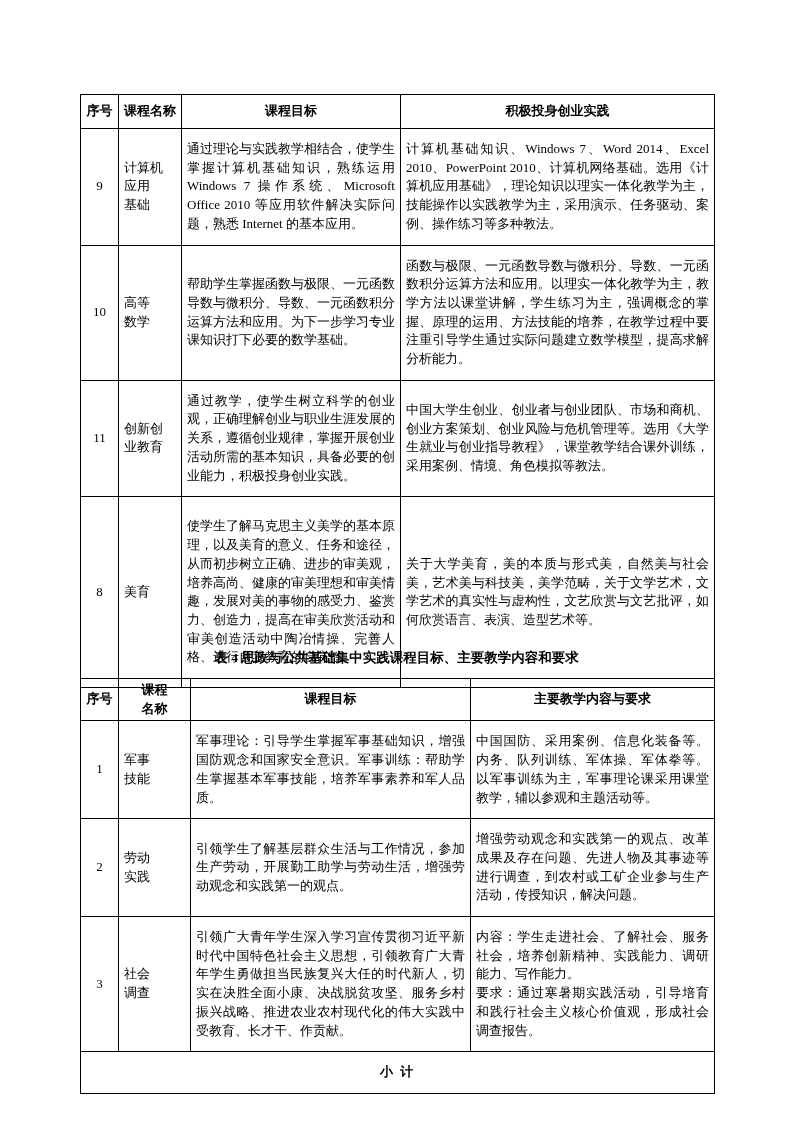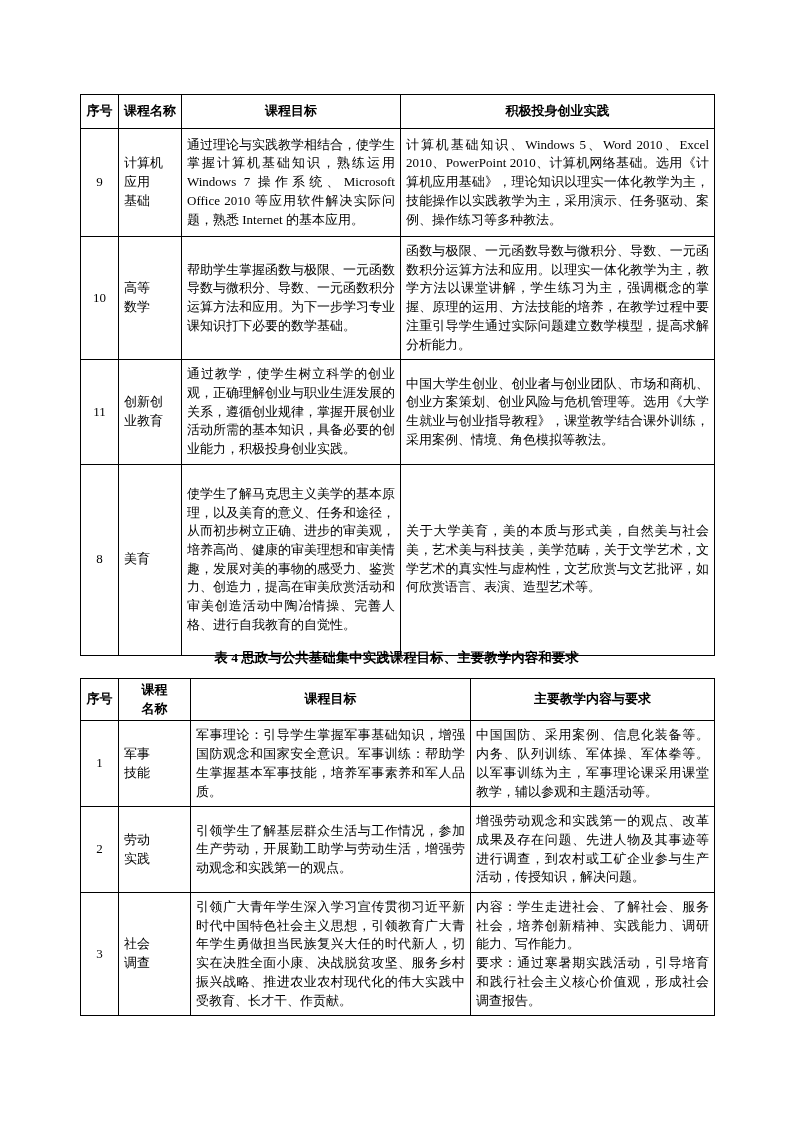--- a/index.html
+++ b/index.html
@@ -25,21 +25,21 @@
     table-layout: fixed;
   }
   table.t1 { top: 86px; }
   table.t2 { top: 670px; }
   table.doc-table th,
   table.doc-table td {
     border: 1px solid #000000;
     font-size: 13px;
     line-height: 18.7px;
     vertical-align: middle;
-    padding: 5px 5px;
+    padding: 11px 5px;
     box-sizing: border-box;
     word-break: break-word;
   }
   table.doc-table th {
     font-weight: bold;
     text-align: center;
     white-space: pre-line;
     padding: 2px 2px;
   }
   td.c-no {
@@ -100,21 +100,21 @@
         <th>积极投身创业实践</th>
       </tr>
     </thead>
     <tbody>
       <tr class="r0">
         <td class="c-no">9</td>
         <td class="c-name">计算机
 应用
 基础</td>
         <td class="c-obj">通过理论与实践教学相结合，使学生掌握计算机基础知识，熟练运用 Windows 7 操作系统、Microsoft Office 2010 等应用软件解决实际问题，熟悉 Internet 的基本应用。</td>
-        <td class="c-content">计算机基础知识、Windows 5、Word 2010、Excel 2010、PowerPoint 2010、计算机网络基础。选用《计算机应用基础》，理论知识以理实一体化教学为主，技能操作以实践教学为主，采用演示、任务驱动、案例、操作练习等多种教法。</td>
+        <td class="c-content">计算机基础知识、Windows 7、Word 2014、Excel 2010、PowerPoint 2010、计算机网络基础。选用《计算机应用基础》，理论知识以理实一体化教学为主，技能操作以实践教学为主，采用演示、任务驱动、案例、操作练习等多种教法。</td>
       </tr>
       <tr class="r1">
         <td class="c-no">10</td>
         <td class="c-name">高等
 数学</td>
         <td class="c-obj">帮助学生掌握函数与极限、一元函数导数与微积分、导数、一元函数积分运算方法和应用。为下一步学习专业课知识打下必要的数学基础。</td>
         <td class="c-content">函数与极限、一元函数导数与微积分、导数、一元函数积分运算方法和应用。以理实一体化教学为主，教学方法以课堂讲解，学生练习为主，强调概念的掌握、原理的运用、方法技能的培养，在教学过程中要注重引导学生通过实际问题建立数学模型，提高求解分析能力。</td>
       </tr>
       <tr class="r2">
         <td class="c-no">11</td>
@@ -166,16 +166,19 @@
         <td class="c-content">增强劳动观念和实践第一的观点、改革成果及存在问题、先进人物及其事迹等进行调查，到农村或工矿企业参与生产活动，传授知识，解决问题。</td>
       </tr>
       <tr class="r2">
         <td class="c-no">3</td>
         <td class="c-name">社会
 调查</td>
         <td class="c-obj">引领广大青年学生深入学习宣传贯彻习近平新时代中国特色社会主义思想，引领教育广大青年学生勇做担当民族复兴大任的时代新人，切实在决胜全面小康、决战脱贫攻坚、服务乡村振兴战略、推进农业农村现代化的伟大实践中受教育、长才干、作贡献。</td>
         <td class="c-content" style="white-space: pre-line">内容：学生走进社会、了解社会、服务社会，培养创新精神、实践能力、调研能力、写作能力。
 要求：通过寒暑期实践活动，引导培育和践行社会主义核心价值观，形成社会调查报告。</td>
       </tr>
+      <tr class="ftr">
+        <td class="c-footer" colspan="4">小  计</td>
+      </tr>
     </tbody>
   </table>
 
 </div>
 
 </body></html>

